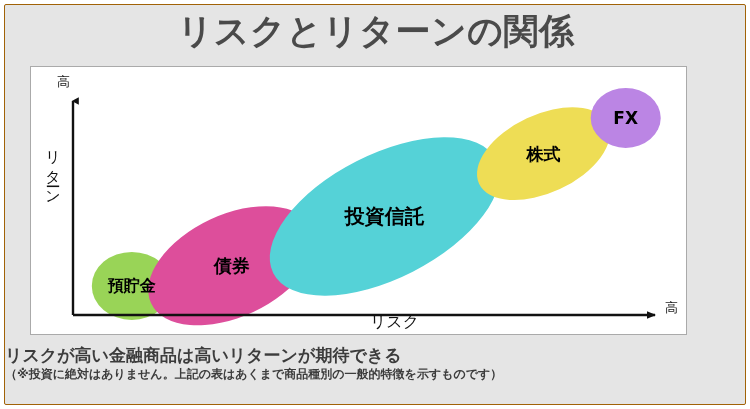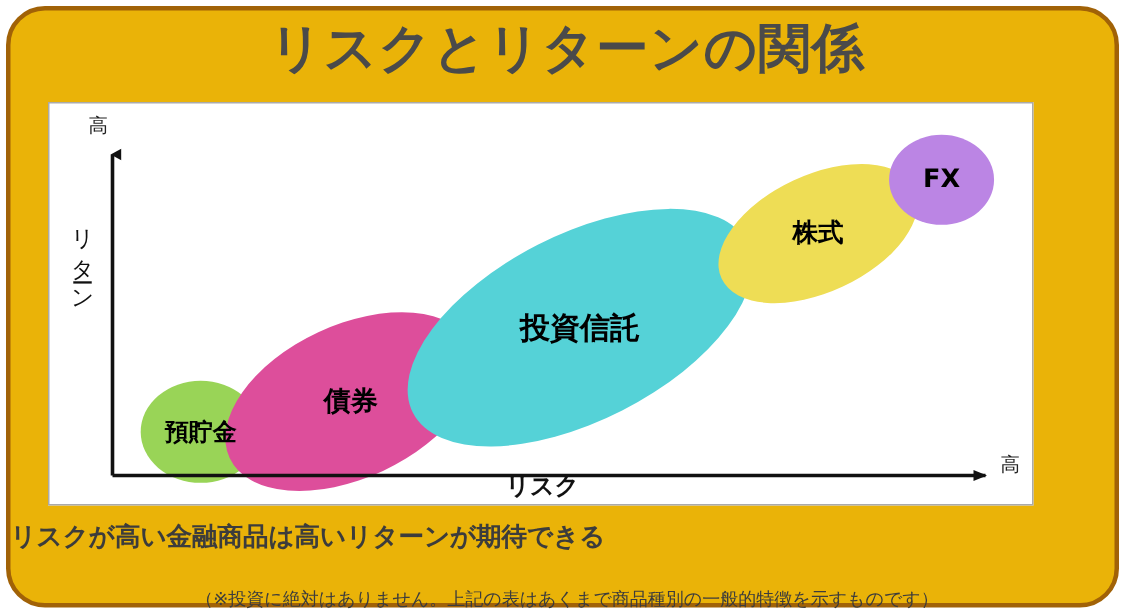--- a/index.html
+++ b/index.html
@@ -14,23 +14,23 @@
     overflow: hidden;
   }
 
   .outer-card {
     position: absolute;
     left: 4px;
     top: 4px;
     width: 742px;
     height: 401px;
     box-sizing: border-box;
-    background: #eab308;
-    border: 3px solid #a16207;
-    border-radius: 26px;
+    background: #e5e5e5;
+    border: 1px solid #a16207;
+    border-radius: 2px;
   }
 
   .title {
     position: absolute;
     left: 0;
     top: 7px;
     width: 742px;
     text-align: center;
     font-size: 35px;
     font-weight: bold;
@@ -93,45 +93,45 @@
     white-space: nowrap;
   }
 
   .axis-x-label {
     position: absolute;
     left: 0;
     top: 245px;
     width: 657px;
     text-align: center;
     font-size: 16px;
-    font-weight: bold;
+    font-weight: normal;
     color: #111111;
     white-space: nowrap;
+    padding-left: 35px;
   }
 
   .caption-main {
     position: absolute;
     left: 0;
     top: 339px;
     width: 742px;
     text-align: left;
     font-size: 17px;
     font-weight: bold;
     color: #3c3c3c;
     white-space: nowrap;
   }
 
   .caption-sub {
     position: absolute;
     left: 0;
-    top: 384px;
+    top: 361px;
     width: 742px;
-    text-align: center;
     font-size: 12px;
-    font-weight: normal;
+    font-weight: bold;
     color: #3c3c3c;
     white-space: nowrap;
   }
 </style>
 </head>
 <body>
 
 <div class="outer-card">
 
   <div class="title">リスクとリターンの関係</div>

